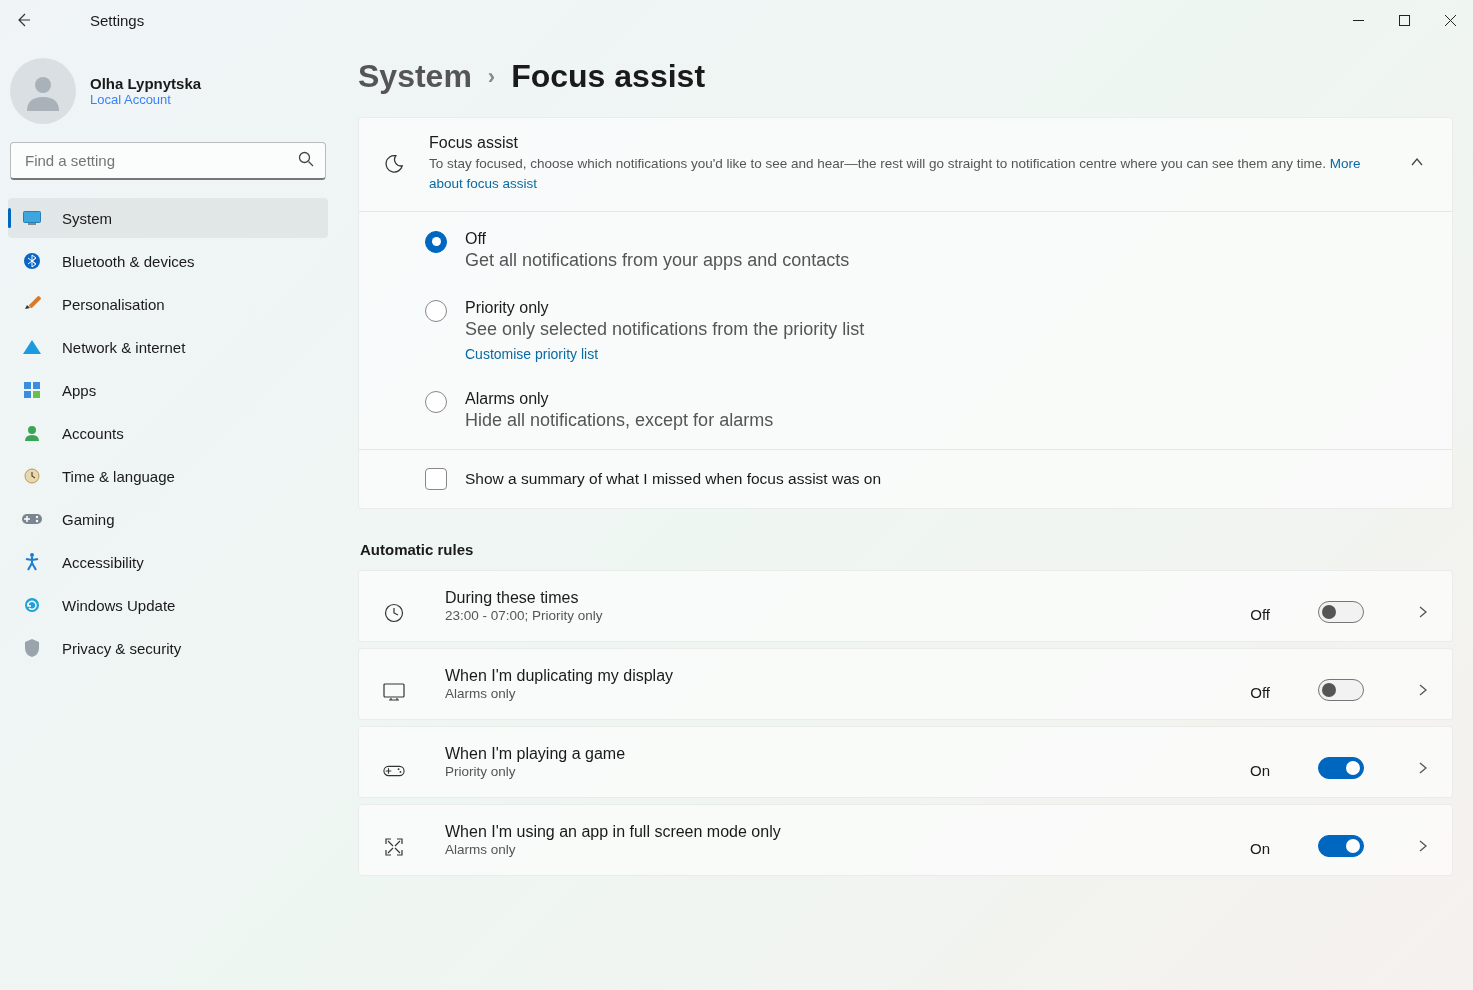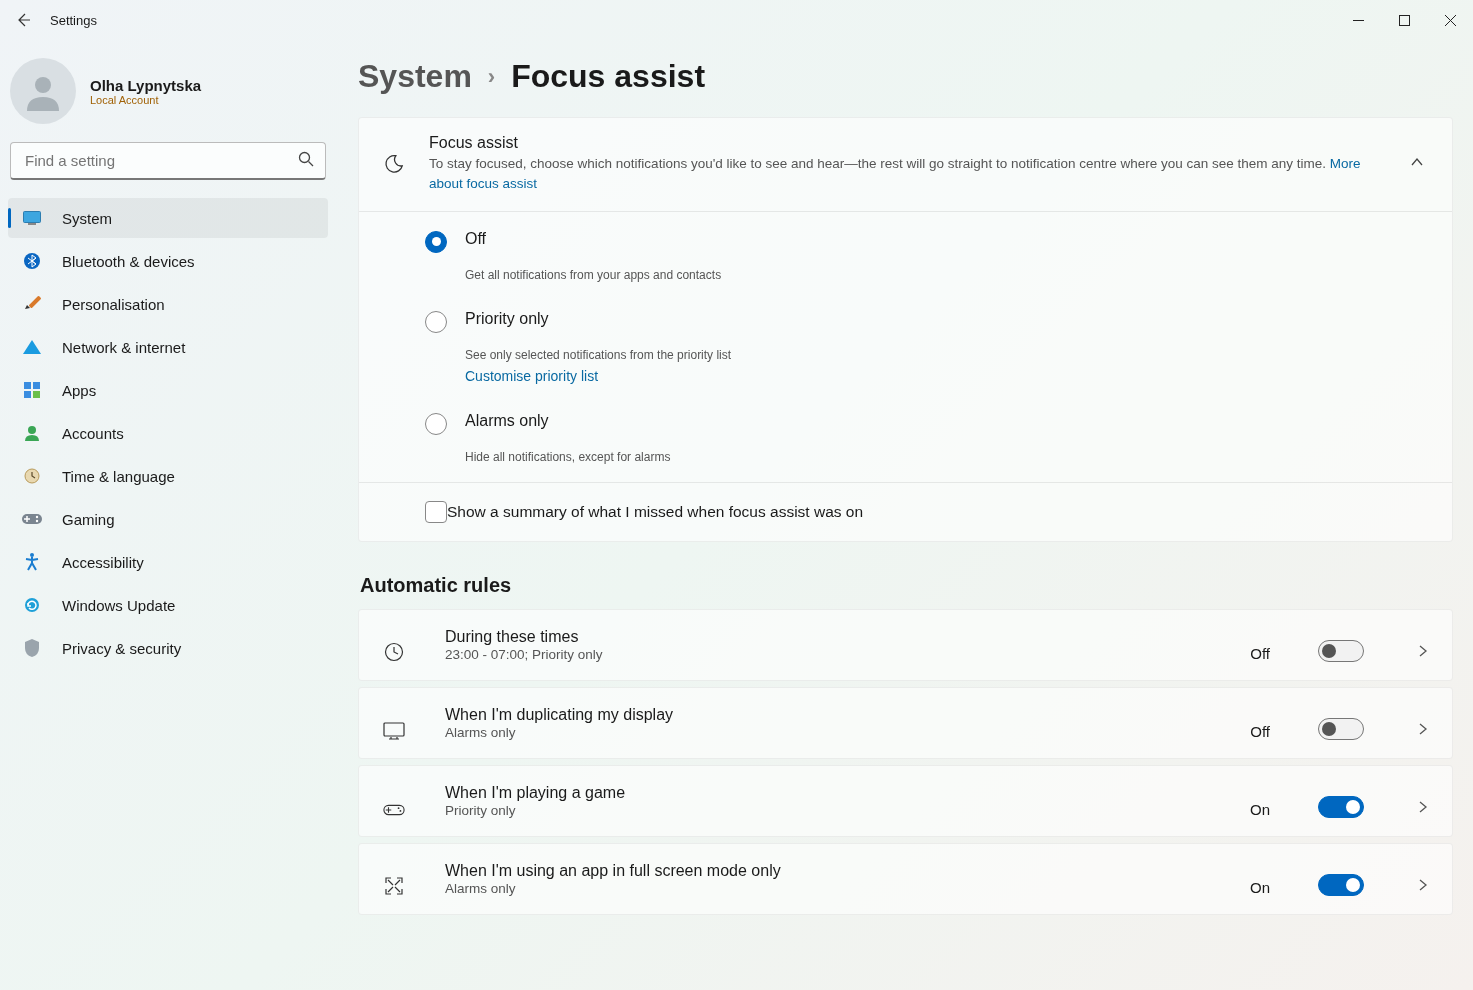--- a/index.html
+++ b/index.html
@@ -1,29 +1,29 @@
 <!DOCTYPE html>
 <html><head>
 <meta charset="utf-8">
 <style>
 * { box-sizing: border-box; margin: 0; padding: 0; font-family: "Segoe UI", sans-serif; }
 body { width: 1473px; height: 990px; background: linear-gradient(135deg, #f0f4f7 0%, #eef6f2 50%, #f5f1ee 100%); overflow: hidden; color: #1a1a1a; }
 
 .titlebar { height: 40px; display: flex; align-items: center; padding: 0 0 0 14px; }
 .back-btn { width: 18px; height: 18px; display: flex; align-items: center; justify-content: center; margin-right: 18px; cursor: pointer; }
-.title { font-size: 13px; }
+.title { font-size: 15px; margin-left: 40px; }
 .titlebar-spacer { flex: 1; }
 .win-btn { width: 46px; height: 32px; display: flex; align-items: center; justify-content: center; cursor: pointer; }
 
 .layout { display: flex; height: calc(100% - 40px); }
 .sidebar { width: 340px; padding: 14px 12px 0 8px; }
 .profile { display: flex; align-items: center; padding: 4px 8px 18px 2px; }
 .avatar { width: 66px; height: 66px; border-radius: 50%; background: #d9dfe3; display: flex; align-items: center; justify-content: center; margin-right: 14px; }
 .profile-name { font-size: 15px; font-weight: 600; }
-.profile-sub { font-size: 11px; color: #a16207; }
+.profile-sub { font-size: 13px; color: #3b82f6; }
 
 .search { position: relative; margin: 0 2px 18px 2px; }
 .search input { width: 100%; height: 38px; border: 1px solid #bbb; border-bottom: 2px solid #777; border-radius: 4px; padding: 0 48px 0 14px; font-size: 15px; background: #fbfdfd; }
 .search-icon { position: absolute; right: 12px; top: 50%; transform: translateY(-50%); }
 
 .nav { display: flex; flex-direction: column; gap: 3px; }
 .nav-item { display: flex; align-items: center; height: 40px; padding: 0 14px; border-radius: 4px; cursor: pointer; font-size: 15px; position: relative; }
 .nav-item.active { background: rgba(0,0,0,0.055); }
 .nav-item.active::before { content: ""; position: absolute; left: 0; top: 10px; bottom: 10px; width: 3px; background: #0067c0; border-radius: 2px; }
 .nav-icon { width: 20px; height: 20px; margin-right: 20px; display: flex; align-items: center; justify-content: center; }
@@ -41,28 +41,28 @@
 .card-desc { font-size: 13.5px; color: #555; line-height: 1.5; }
 .link { color: #0969a2; cursor: pointer; }
 .expand-btn { cursor: pointer; padding: 4px; }
 
 .card-body { border-top: 1px solid rgba(0,0,0,0.08); padding: 4px 0; }
 .radio-row { display: flex; align-items: flex-start; padding: 14px 24px 14px 66px; gap: 18px; }
 .radio { width: 22px; height: 22px; border: 1px solid #888; border-radius: 50%; flex-shrink: 0; margin-top: 1px; display: flex; align-items: center; justify-content: center; cursor: pointer; background: #fff; }
 .radio.checked { border-color: #0067c0; background: #0067c0; }
 .radio.checked::after { content: ""; width: 9px; height: 9px; border-radius: 50%; background: #fff; }
 .radio-label { font-size: 16px; }
-.radio-sub { font-size: 12px; color: #555; margin-top: 20px; }
+.radio-sub { font-size: 18px; color: #555; margin-top: 2px; }
 .radio-link { font-size: 14px; color: #0969a2; margin-top: 6px; cursor: pointer; }
 
-.check-row { display: flex; align-items: center; padding: 18px 24px 18px 66px; border-top: 1px solid rgba(0,0,0,0.08); text-align: right; }
+.check-row { display: flex; align-items: center; padding: 18px 24px 18px 66px; gap: 18px; border-top: 1px solid rgba(0,0,0,0.08); text-align: right; }
 .checkbox { width: 22px; height: 22px; border: 1px solid #888; border-radius: 4px; background: #fff; cursor: pointer; }
 .check-label { font-size: 15.5px; }
 
-.section-title { font-size: 20px; font-weight: 600; margin: 32px 0 12px 2px; }
+.section-title { font-size: 15px; font-weight: 600; margin: 32px 0 12px 2px; }
 
 .rule-card { display: flex; align-items: flex-end; background: rgba(255,255,255,0.6); border: 1px solid rgba(0,0,0,0.06); border-radius: 4px; padding: 18px 24px; margin-bottom: 6px; gap: 40px; cursor: default; }
 .rule-text { flex: 1; }
 .rule-title { font-size: 16px; }
 .rule-sub { font-size: 13.5px; color: #555; margin-top: 1px; }
 .toggle-label { font-size: 15px; margin-right: 8px; }
 .toggle { width: 46px; height: 22px; border-radius: 11px; position: relative; cursor: pointer; border: 1px solid #777; background: #f2f2f2; }
 .toggle::after { content: ""; position: absolute; width: 14px; height: 14px; border-radius: 50%; background: #555; top: 3px; left: 3px; }
 .toggle.on { background: #0067c0; border-color: #0067c0; }
 .toggle.on::after { background: #fff; left: auto; right: 3px; }

